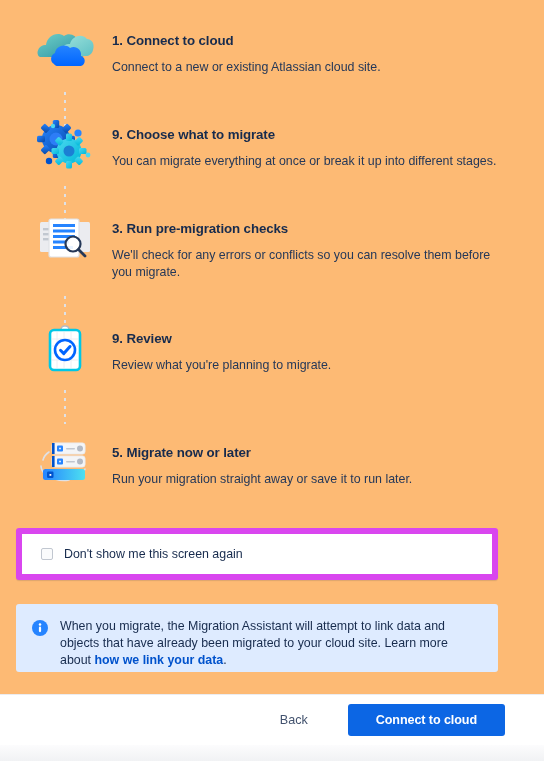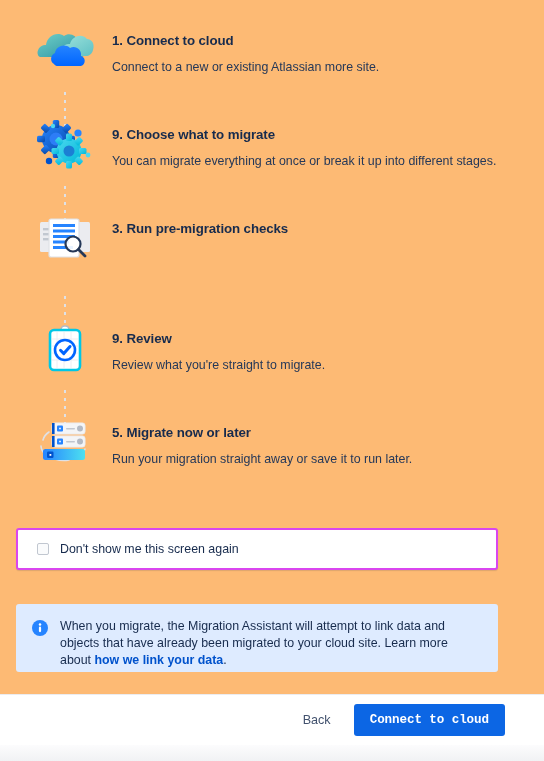--- a/index.html
+++ b/index.html
@@ -70,23 +70,23 @@
 
   
   svg { display: block; }
 
   
   .checkbox-card {
     position: absolute;
     left: 16px;
     top: 528px;
     width: 482px;
-    height: 42px;
+    height: 52px;
     background: #ffffff;
-    border: 2px solid #d946ef;
+    border: 6px solid #d946ef;
     border-radius: 3px;
     box-shadow: 0 1px 1px rgba(9,30,66,0.13);
     display: flex;
     align-items: center;
     padding-left: 19px;
   }
   .cb-box {
     width: 12px;
     height: 12px;
     border: 1px solid #C1C7D0;
@@ -140,42 +140,43 @@
     position: absolute;
     left: 0;
     top: 695px;
     width: 544px;
     height: 50px;
     display: flex;
     align-items: center;
     justify-content: flex-end;
     padding-right: 39px;
     background: #ffffff;
+    gap: 17px;
   }
   .btn-back {
     font-size: 12.6px;
     color: #42526E;
     background: transparent;
     border: none;
     padding: 7px 10px;
     margin-right: 13px;
     border-radius: 3px;
     cursor: pointer;
     font-family: "Liberation Sans", sans-serif;
   }
   .btn-primary {
     font-size: 12.6px;
     font-weight: bold;
     color: #ffffff;
     background: #0C66E4;
     border: none;
     border-radius: 3px;
-    padding: 9px 16px;
+    padding: 9px 28px;
     cursor: pointer;
-    font-family: Liberation Mono, monospace;
+    font-family: Liberation Sans, sans-serif;
     letter-spacing: -0.1px;
   }
   .bottom-strip {
     position: absolute;
     left: 0;
     top: 745px;
     width: 544px;
     height: 16px;
     background: linear-gradient(to bottom, #FCFCFD 0%, #F1F2F4 100%);
   }
@@ -209,21 +210,21 @@
                 <stop offset="100%" stop-color="#0065FF"></stop>
             </linearGradient>
           </defs>
           <path d="M3 29 C1 24 6 18 11 19 C12 10 22 5 29 10 C34 6 42 9 43 16 C49 15 53 21 51 27 C50 30 47 31 44 31 L6 31 C4.5 31 3.5 30.5 3 29 Z" fill="url(#g-cloudA)"></path>
           <path d="M26 29 C24 24 29 17 35 18 C37 10 47 7 52 13 C57 13 60 18 58 24 C57 28 54 30 51 30 L29 30 C27.5 30 26.5 30 26 29 Z" fill="url(#g-cloudB)"></path>
           <path d="M19 38 C15 36 15 29 20 27 C21 20 30 17 35 22 C40 19 47 23 46 30 C50 31 51 36 48 39 C47 40 45 40 43 40 L23 40 C21 40 20 39.5 19 38 Z" fill="url(#g-cloudC)"></path>
         </svg>
       </div>
       <div class="step-body">
         <div class="step-title">1. Connect to cloud</div>
-        <div class="step-desc">Connect to a new or existing Atlassian more site.</div>
+        <div class="step-desc">Connect to a new or existing Atlassian cloud site.</div>
       </div>
     </div>
 
     <div class="step" style="height:94px;">
       <div class="step-icon">
         <svg width="58" height="50" viewBox="0 0 58 50">
           <defs>
             <linearGradient id="g-gearA" x1="0" y1="0" x2="1" y2="1">
               <stop offset="0%" stop-color="#2684FF"></stop>
                 <stop offset="100%" stop-color="#0747A6"></stop>
@@ -286,20 +287,21 @@
           <rect x="17" y="15.5" width="22" height="3" fill="#2684FF"></rect>
           <rect x="17" y="21" width="22" height="3" fill="#2684FF"></rect>
           <rect x="17" y="26.5" width="16" height="3" fill="#2684FF"></rect>
           <rect x="17" y="32" width="20" height="3" fill="#2684FF"></rect>
           <circle cx="37" cy="30" r="7.5" fill="#FFFFFF" fill-opacity="0.9" stroke="#253858" stroke-width="2.2"></circle>
           <line x1="42.5" y1="35.5" x2="49" y2="42" stroke="#253858" stroke-width="2.8" stroke-linecap="round"></line>
         </svg>
       </div>
       <div class="step-body">
         <div class="step-title">3. Run pre-migration checks</div>
+        <div class="step-desc">We'll check for any errors or conflicts so you can resolve them before you migrate.</div>
       </div>
     </div>
 
     <div class="step" style="height:94px;">
       <div class="step-icon">
         <svg width="46" height="50" viewBox="0 0 46 50">
           <rect x="19" y="2" width="8" height="7" rx="3.5" fill="#FFFFFF" stroke="#B3BAC5" stroke-width="1.6"></rect>
           <rect x="8" y="6" width="30" height="40" rx="4" fill="#FFFFFF" stroke="#00C7E6" stroke-width="2.6"></rect>
           <g stroke="#EBECF0" stroke-width="0.9">
             <line x1="15" y1="8" x2="15" y2="44"></line>
@@ -309,25 +311,25 @@
             <line x1="10" y1="22" x2="36" y2="22"></line>
             <line x1="10" y1="29" x2="36" y2="29"></line>
             <line x1="10" y1="36" x2="36" y2="36"></line>
           </g>
           <circle cx="23" cy="26" r="10" fill="#FFFFFF" stroke="#0065FF" stroke-width="2.6"></circle>
           <path d="M18.5 26.3 L21.8 29.6 L28 22.5" fill="none" stroke="#0065FF" stroke-width="3" stroke-linecap="round" stroke-linejoin="round"></path>
         </svg>
       </div>
       <div class="step-body">
         <div class="step-title">9. Review</div>
-        <div class="step-desc">Review what you're straight to migrate.</div>
-      </div>
-    </div>
-
-    <div class="step" style="height:60px;">
+        <div class="step-desc">Review what you're planning to migrate.</div>
+      </div>
+    </div>
+
+    <div class="step" style="height:60px;margin-top:20px;">
       <div class="step-icon">
         <svg width="60" height="48" viewBox="0 0 60 48">
           <defs>
             <linearGradient id="g-server" x1="0" y1="0" x2="1" y2="0">
               <stop offset="0%" stop-color="#2684FF"></stop>
                 <stop offset="100%" stop-color="#4DE0F0"></stop>
             </linearGradient>
           </defs>
           <g stroke="#DFE1E6" stroke-width="1.6" fill="none" stroke-linecap="round">
             <path d="M8 22 A20 14 0 0 1 14 14"></path>

